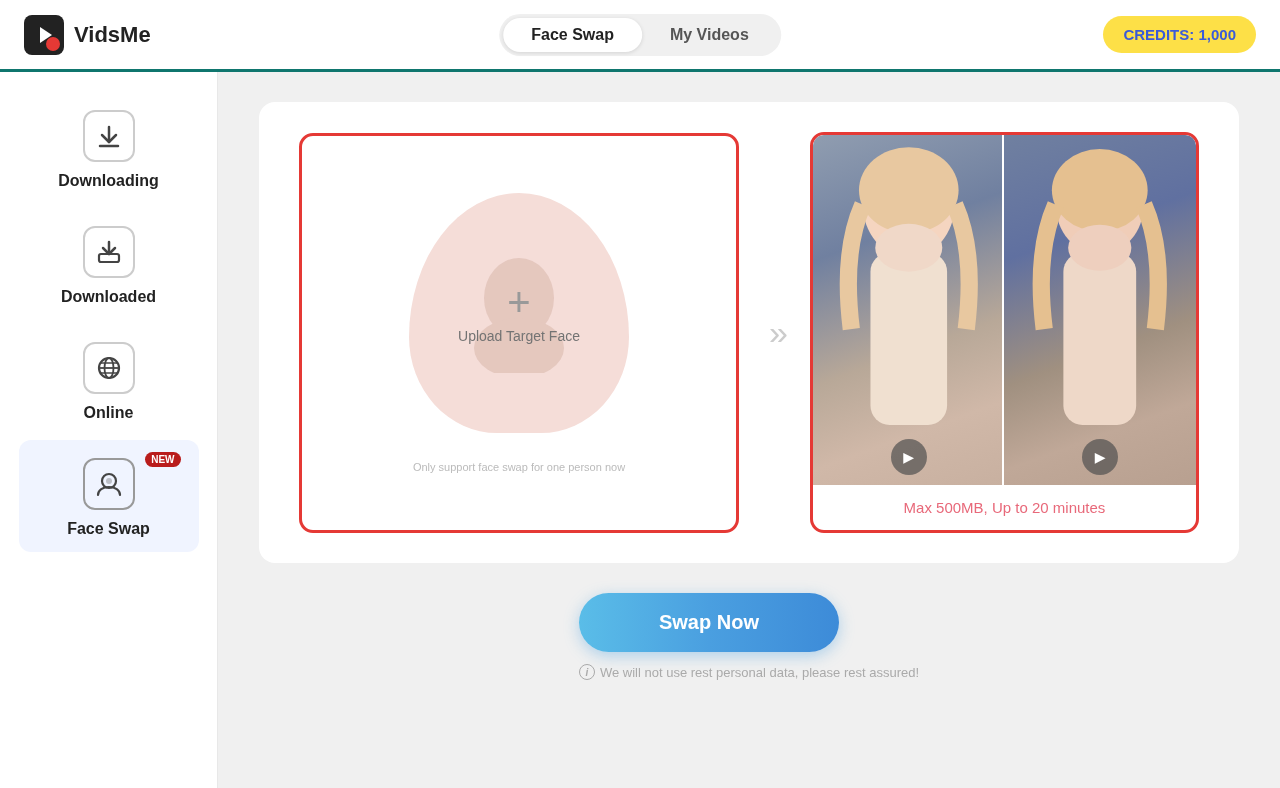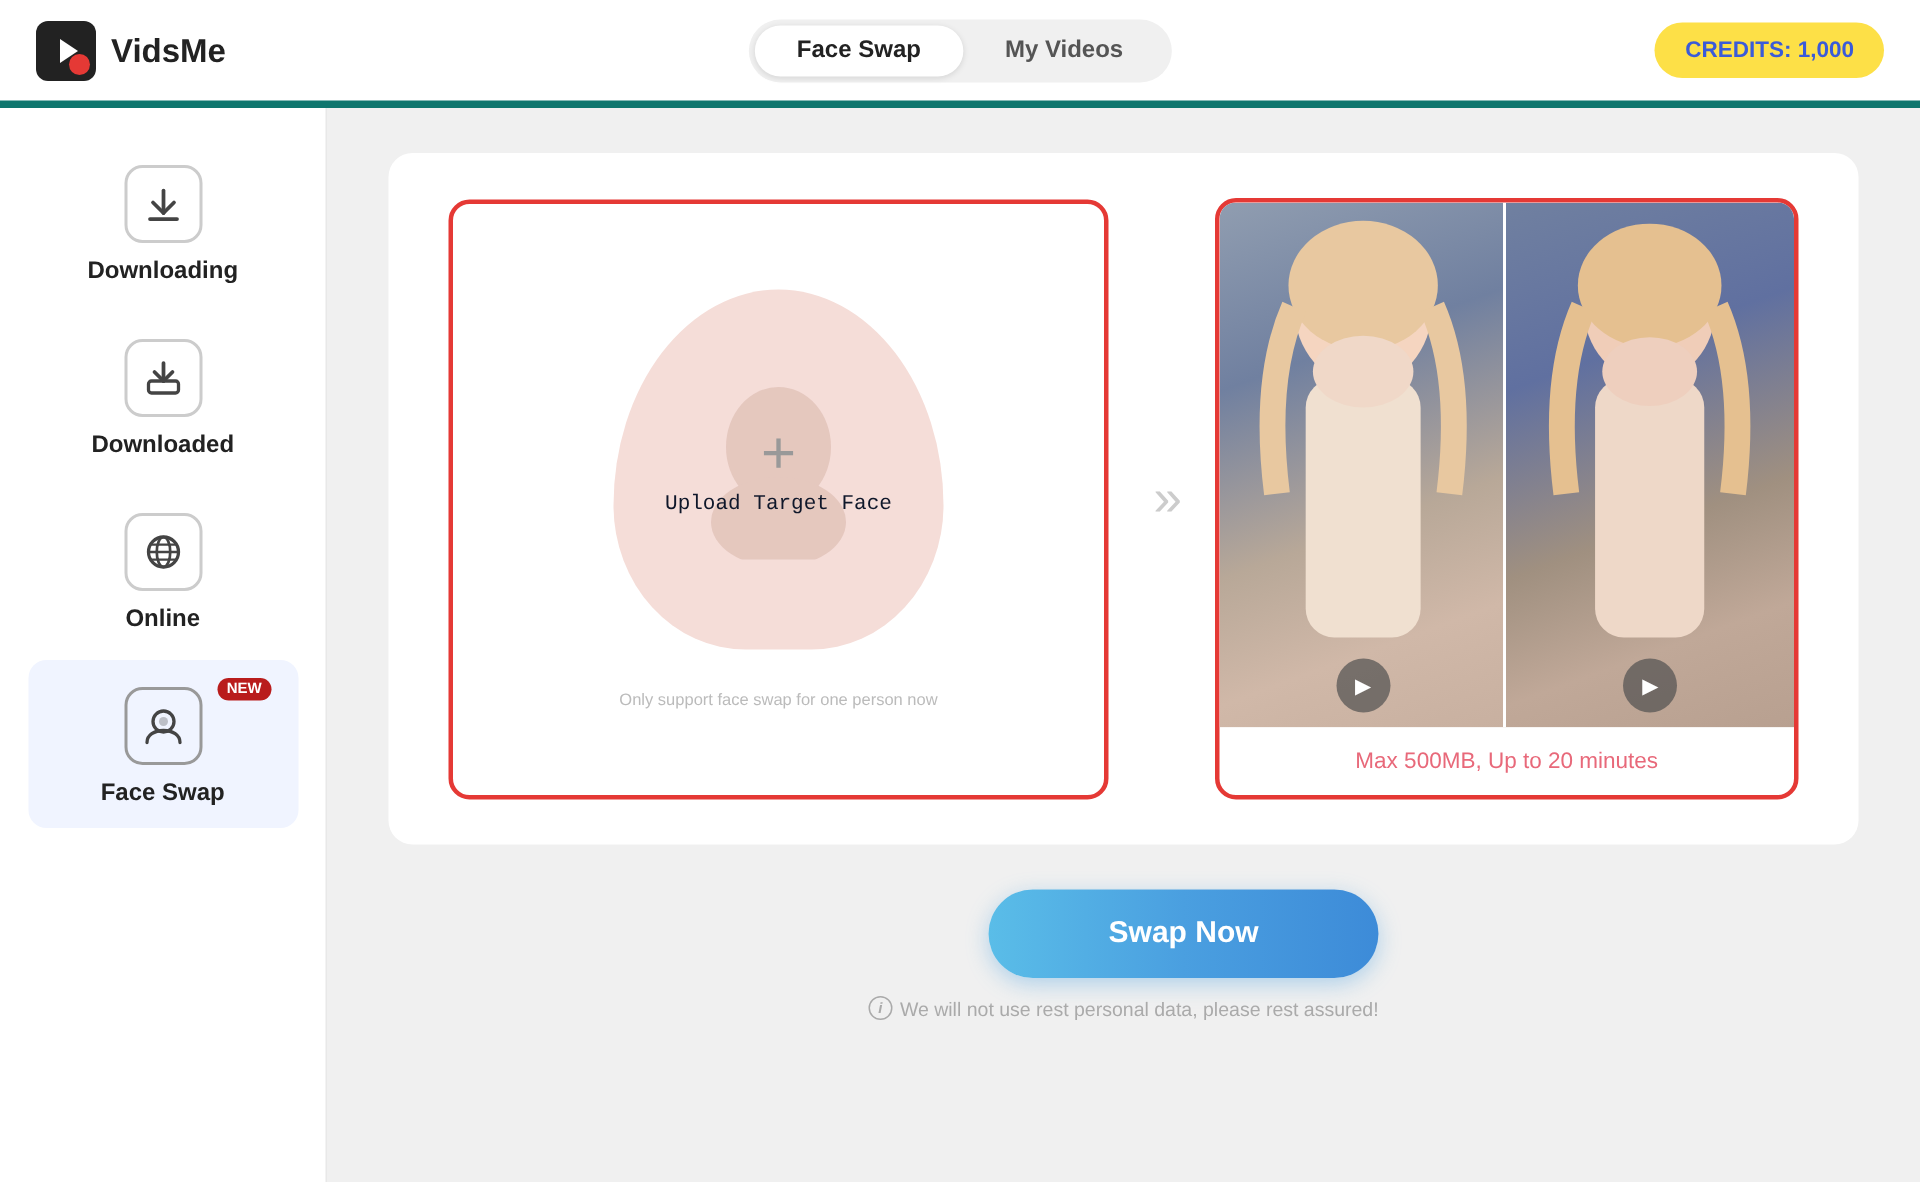--- a/index.html
+++ b/index.html
@@ -5,21 +5,21 @@
     * { box-sizing: border-box; margin: 0; padding: 0; }
     body { font-family: -apple-system, BlinkMacSystemFont, 'Segoe UI', Arial, sans-serif; background: #f0f0f0; width: 1280px; height: 788px; overflow: hidden; display: flex; flex-direction: column; }
 
     
     .header {
       height: 72px;
       background: #fff;
       display: flex;
       align-items: center;
       padding: 0 24px;
-      border-bottom: 5px solid #0f766e;
+      border-bottom: 3px solid #0f766e;
       position: relative;
       z-index: 10;
     }
     .logo-area {
       display: flex;
       align-items: center;
       gap: 10px;
     }
     .logo-icon {
       width: 40px;
@@ -285,21 +285,21 @@
       font-size: 15px;
       font-weight: 500;
       padding: 14px 10px;
       text-align: center;
     }
 
     
     .bottom-area {
       display: flex;
       flex-direction: column;
-      align-items: flex-end;
+      align-items: flex-start;
       gap: 12px;
     }
     .swap-now-btn {
       background: linear-gradient(90deg, #5abde8 0%, #4a9fe0 50%, #3d8bd8 100%);
       color: #fff;
       border: none;
       border-radius: 30px;
       padding: 18px 80px;
       font-size: 20px;
       font-weight: 600;
@@ -404,21 +404,21 @@
     <div class="swap-container">
 
       <div class="upload-area">
         <div class="upload-inner">
 
           <svg width="120" height="120" viewBox="0 0 120 120" style="position:absolute;opacity:0.35;">
             <ellipse cx="60" cy="45" rx="35" ry="40" fill="#c8a090"></ellipse>
             <ellipse cx="60" cy="95" rx="45" ry="30" fill="#c8a090"></ellipse>
           </svg>
           <span class="upload-plus" style="position:relative;z-index:1;">+</span>
-          <span class="upload-label" style="position:relative;z-index:1;font-size:14px;color:#0f172a;font-family:Liberation Mono, monospace;">Upload Target Face</span>
+          <span class="upload-label" style="position:relative;z-index:1;font-size:14px;color:#737373;">Upload Target Face</span>
         </div>
         <span class="upload-subtitle">Only support face swap for one person now</span>
       </div>
 
       <div class="arrow-area">
         <span style="font-size:34px;color:#ccc;letter-spacing:-8px;">»</span>
       </div>
 
       <div class="video-area">
         <div class="video-preview">

